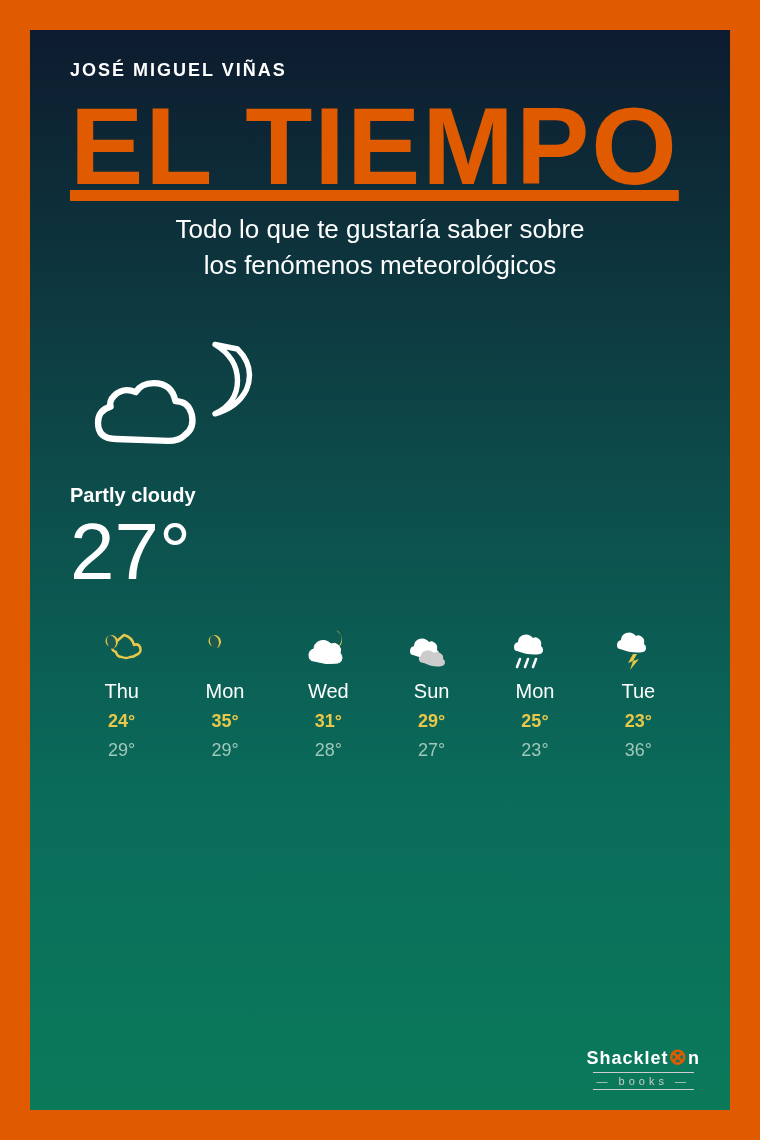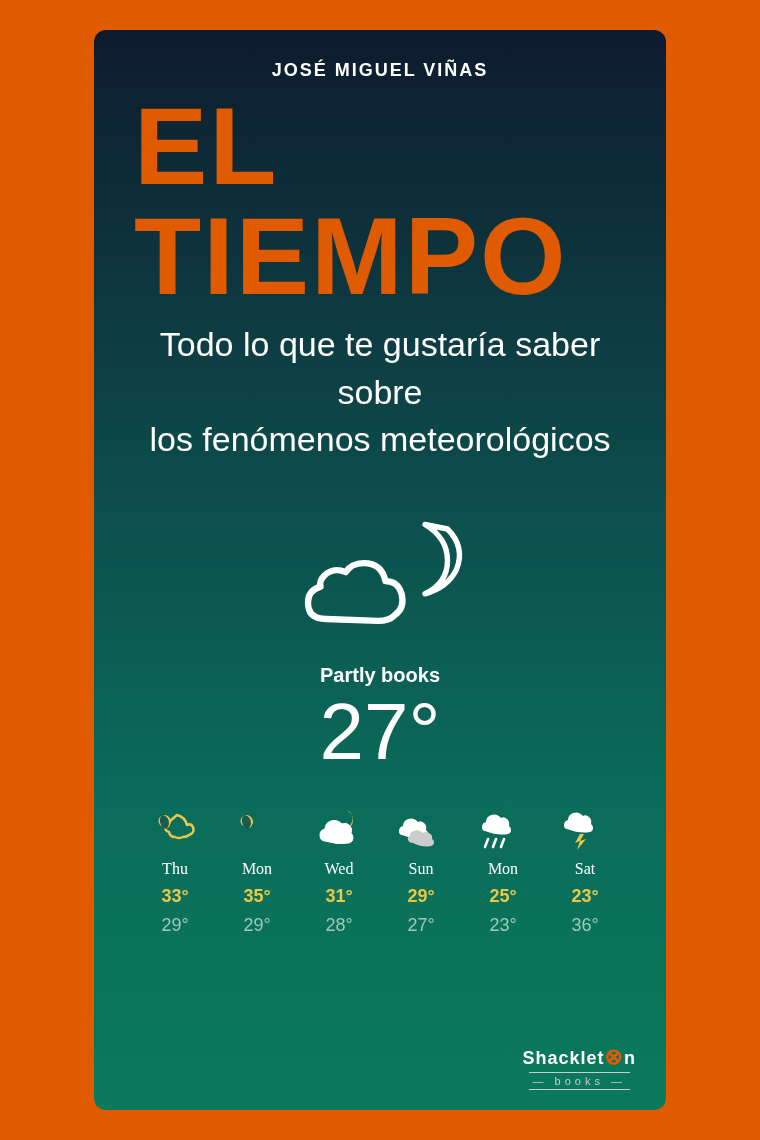--- a/index.html
+++ b/index.html
@@ -19,27 +19,26 @@
       width: 720px;
       height: 1100px;
       background: #E05A00;
       border: 8px solid #E05A00;
       display: flex;
       align-items: center;
       justify-content: center;
     }
 
     .card {
-      width: 572px;
+      width: 700px;
       height: 1080px;
       background: linear-gradient(180deg, #0d1b2e 0%, #0d4a4a 40%, #0a6b5a 70%, #0a7a5a 100%);
-      border-radius: 12px;
+      border-radius: 0;
       display: flex;
       flex-direction: column;
-      align-items: center;
       padding: 30px 40px 20px 40px;
       position: relative;
     }
 
     .author-name {
       color: #ffffff;
       font-size: 18px;
       font-weight: 900;
       letter-spacing: 2px;
       text-transform: uppercase;
@@ -47,25 +46,26 @@
     }
 
     .title {
       color: #E05A00;
       font-size: 110px;
       font-weight: 900;
       line-height: 1;
       text-transform: uppercase;
       letter-spacing: 2px;
       margin-bottom: 10px;
+      text-decoration: underline;
     }
 
     .subtitle {
       color: #ffffff;
-      font-size: 34px;
+      font-size: 26px;
       font-weight: 400;
       text-align: center;
       line-height: 1.4;
       margin-bottom: 30px;
     }
 
     .weather-icon-main {
       width: 200px;
       height: 160px;
       margin-bottom: 10px;
@@ -108,23 +108,22 @@
     .day-icon {
       font-size: 36px;
       height: 50px;
       display: flex;
       align-items: center;
       justify-content: center;
     }
 
     .day-name {
       color: #ffffff;
-      font-size: 16px;
+      font-size: 20px;
       font-weight: 400;
-      font-family: Liberation Serif, serif;
     }
 
     .day-high {
       color: #e8c84a;
       font-size: 18px;
       font-weight: 600;
     }
 
     .day-low {
       color: #a0c8b8;
@@ -189,37 +188,37 @@
         <g transform="translate(120, 15)">
           <path d="M 30 5 Q 55 20 55 45 Q 55 70 30 82 Q 55 75 65 55 Q 75 30 55 10 Z" fill="none" stroke="white" stroke-width="6" stroke-linejoin="round"></path>
         </g>
 
         <g transform="translate(10, 45)">
           <path d="M 30 80 Q 10 80 10 62 Q 10 48 24 44 Q 22 38 28 32 Q 38 22 52 28 Q 58 18 72 18 Q 92 18 96 38 Q 110 38 114 52 Q 118 68 106 76 Q 100 82 88 82 Z" fill="none" stroke="white" stroke-width="7" stroke-linejoin="round" stroke-linecap="round"></path>
         </g>
       </svg>
     </div>
 
-    <div class="weather-description">Partly books</div>
+    <div class="weather-description">Partly cloudy</div>
     <div class="temperature-main">27°</div>
 
     <div class="forecast-container">
 
       <div class="forecast-day">
         <div class="day-icon">
           <svg width="40" height="40" viewBox="0 0 40 40">
             <path d="M22 8 Q30 10 32 18 Q36 16 38 20 Q40 26 34 28 Q32 30 28 30 Q24 32 20 30 Q15 30 14 25 Q10 24 10 20 Q10 15 15 14 Z" fill="none" stroke="#e8c84a" stroke-width="2.5" stroke-linejoin="round"></path>
             <path d="M8 14 Q16 6 22 8 Q18 12 18 18" fill="none" stroke="#e8c84a" stroke-width="0"></path>
 
             <path d="M5 10 Q10 6 14 10 Q18 14 14 20 Q10 22 5 18 Q2 14 5 10 Z" fill="#e8c84a"></path>
             <path d="M8 8 Q14 10 14 16 Q14 20 10 22 Q6 20 5 15 Q4 10 8 8 Z" fill="#1a5a50"></path>
           </svg>
         </div>
         <div class="day-name">Thu</div>
-        <div class="day-high">33°</div>
+        <div class="day-high">24°</div>
         <div class="day-low">29°</div>
       </div>
 
       <div class="forecast-day">
         <div class="day-icon">
           <svg width="40" height="40" viewBox="0 0 40 40">
             <path d="M8 8 Q14 10 14 16 Q14 20 10 22 Q6 20 5 15 Q4 10 8 8 Z" fill="#1a5a50"></path>
             <path d="M5 10 Q10 6 14 10 Q18 14 14 20 Q10 22 5 18 Q2 14 5 10 Z" fill="#e8c84a"></path>
             <path d="M8 8 Q14 10 14 16 Q14 20 10 22 Q6 20 5 15 Q4 10 8 8 Z" fill="#1a5a50"></path>
           </svg>
@@ -274,21 +273,21 @@
 
       <div class="forecast-day">
         <div class="day-icon">
           <svg width="46" height="48" viewBox="0 0 46 48">
 
             <path d="M5 26 Q2 26 2 22 Q2 18 6 17 Q6 12 11 10 Q17 8 21 13 Q24 11 27 14 Q30 16 29 21 Q31 22 31 25 Q31 28 28 29 Q18 31 5 26 Z" fill="white"></path>
 
             <polygon points="18,31 13,40 18,38 15,47 24,36 18,38 22,31" fill="#e8c84a"></polygon>
           </svg>
         </div>
-        <div class="day-name">Sat</div>
+        <div class="day-name">Tue</div>
         <div class="day-high">23°</div>
         <div class="day-low">36°</div>
       </div>
 
     </div>
 
     <div class="publisher">
       <div style="display:flex; align-items:center; gap:2px;">
         <span class="publisher-name">Shacklet<span style="color:#E05A00; font-size:22px;">⊗</span>n</span>
       </div>

